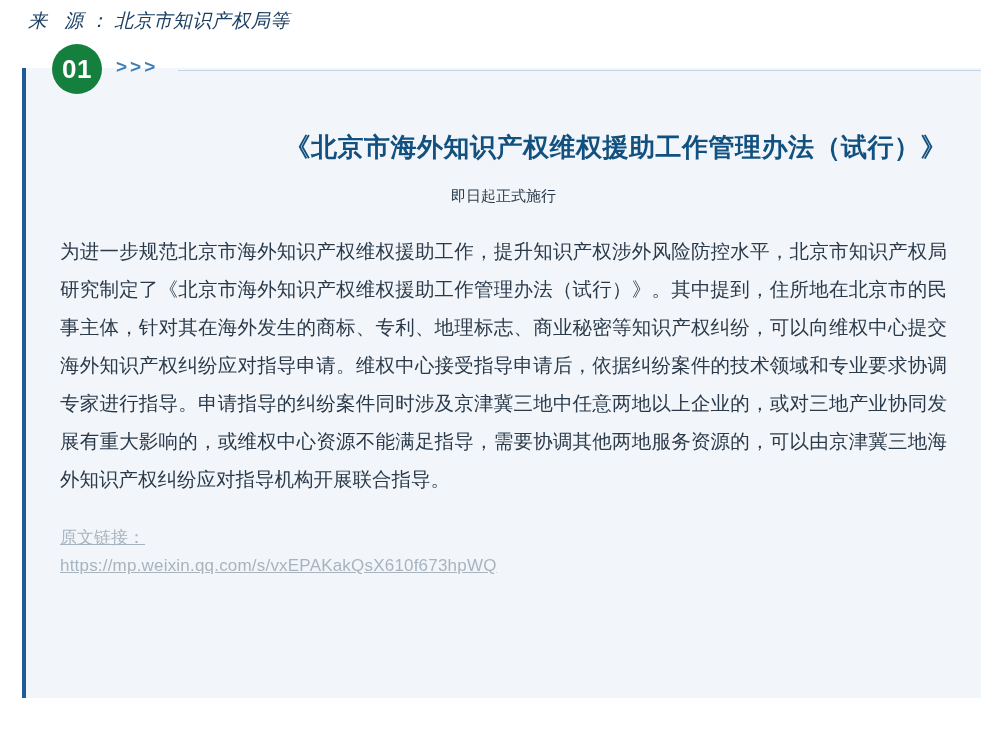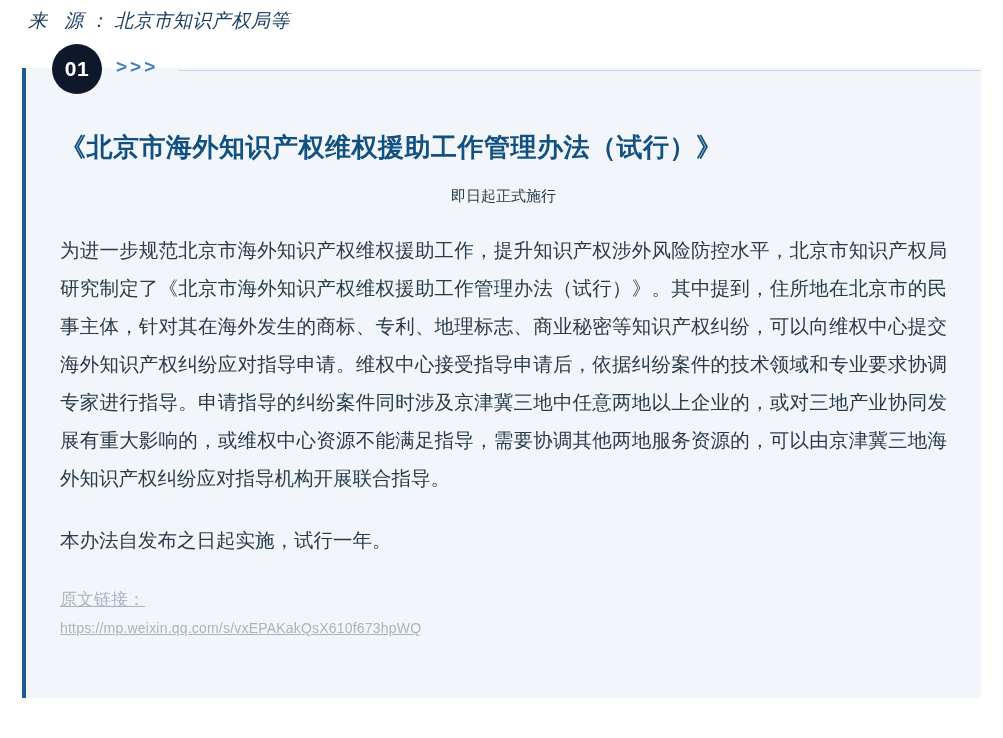--- a/index.html
+++ b/index.html
@@ -58,23 +58,23 @@
     height: 62px;
   }
 
   .badge {
     position: absolute;
     left: 26px;
     top: -24px;
     width: 50px;
     height: 50px;
     border-radius: 50%;
-    background: #0f172a;
+    background: #15803d;
     color: #ffffff;
-    font-size: 21px;
+    font-size: 26px;
     font-weight: bold;
     display: flex;
     align-items: center;
     justify-content: center;
     letter-spacing: 0.5px;
   }
 
   .chevrons {
     position: absolute;
     left: 90px;
@@ -98,21 +98,21 @@
   .content {
     position: absolute;
     left: 0;
     top: 50px;
     right: 0;
     padding: 0 34px;
     box-sizing: border-box;
   }
 
   .doc-title {
-    text-align: left;
+    text-align: right;
     font-size: 26px;
     font-weight: bold;
     color: #12507f;
     margin: 12px 0 0 0;
     letter-spacing: 0.5px;
   }
 
   .doc-subtitle {
     text-align: center;
     font-size: 15px;
@@ -120,37 +120,36 @@
     margin: 22px 0 0 0;
   }
 
   .body-para {
     font-size: 19.5px;
     line-height: 38px;
     color: #2b3a4a;
     margin: 26px 0 0 0;
     text-align: justify;
     text-justify: inter-ideograph;
-    font-family: Liberation Serif, serif;
   }
 
   .body-para.second {
     margin-top: 24px;
   }
 
   .link-block {
     margin-top: 26px;
     color: #a7b4c0;
     font-size: 17px;
     line-height: 28px;
     text-decoration: underline;
   }
   .link-url {
     color: #a7b4c0;
-    font-size: 14px;
+    font-size: 17px;
     letter-spacing: 0.2px;
     word-break: break-all;
   }
 </style>
 </head>
 <body>
 
 <div class="page">
 
   <div class="source-line">
@@ -163,21 +162,20 @@
       <div class="header-rule"></div>
       <div class="badge">01</div>
       <div class="chevrons">&gt;&gt;&gt;</div>
     </div>
 
     <div class="content">
       <h1 class="doc-title">《北京市海外知识产权维权援助工作管理办法（试行）》</h1>
       <div class="doc-subtitle">即日起正式施行</div>
 
       <p class="body-para">为进一步规范北京市海外知识产权维权援助工作，提升知识产权涉外风险防控水平，北京市知识产权局研究制定了《北京市海外知识产权维权援助工作管理办法（试行）》。其中提到，住所地在北京市的民事主体，针对其在海外发生的商标、专利、地理标志、商业秘密等知识产权纠纷，可以向维权中心提交海外知识产权纠纷应对指导申请。维权中心接受指导申请后，依据纠纷案件的技术领域和专业要求协调专家进行指导。申请指导的纠纷案件同时涉及京津冀三地中任意两地以上企业的，或对三地产业协同发展有重大影响的，或维权中心资源不能满足指导，需要协调其他两地服务资源的，可以由京津冀三地海外知识产权纠纷应对指导机构开展联合指导。</p>
-      <p class="body-para second">本办法自发布之日起实施，试行一年。</p>
 
       <div class="link-block">
         <div>原文链接：</div>
         <div class="link-url">https://mp.weixin.qq.com/s/vxEPAKakQsX610f673hpWQ</div>
       </div>
     </div>
 
   </div>
 </div>
 

